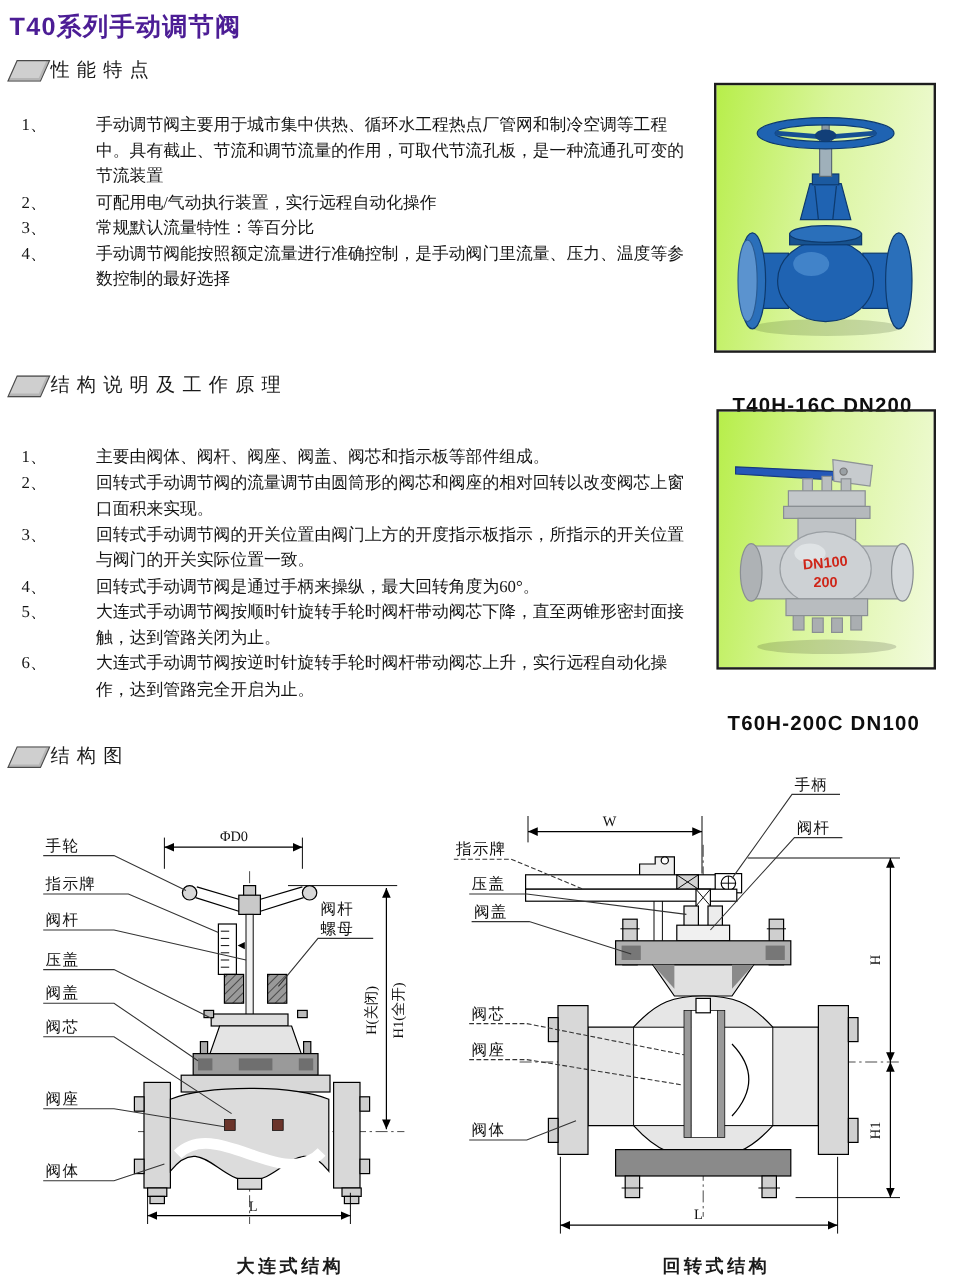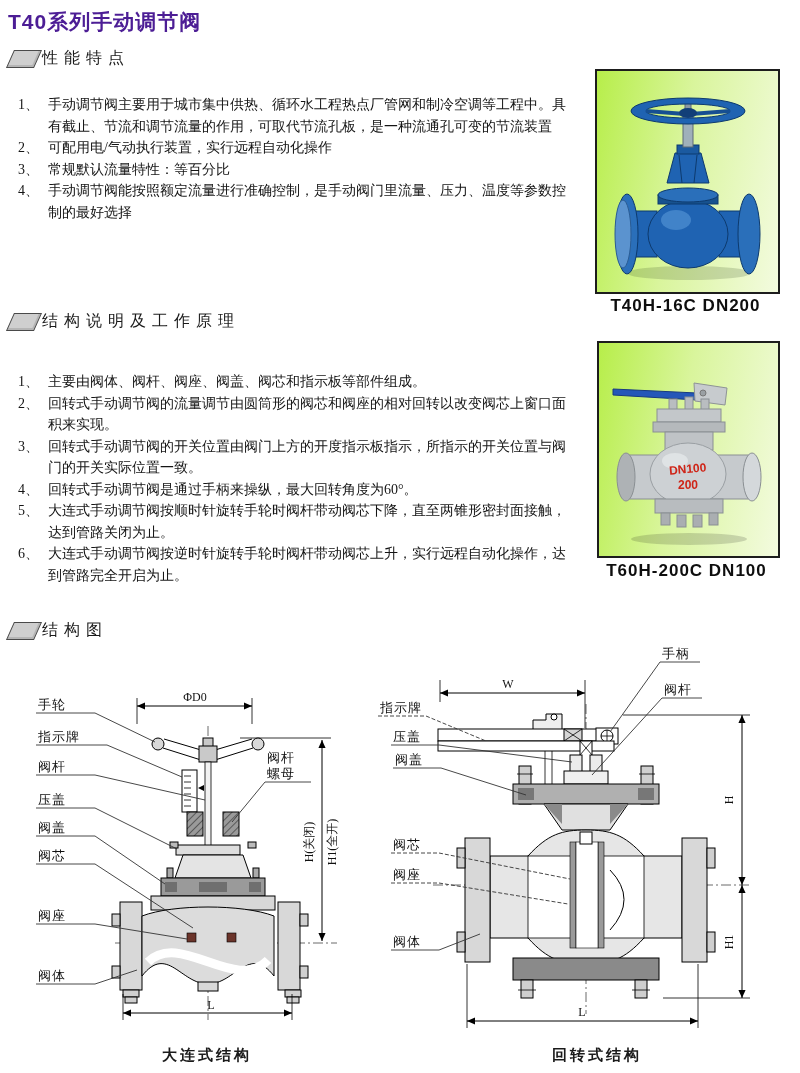--- a/index.html
+++ b/index.html
@@ -8,26 +8,26 @@
   #title{position:absolute;left:8px;top:8px;font-family:"Liberation Sans","DejaVu Sans",sans-serif;
          font-weight:bold;font-size:21px;letter-spacing:1px;color:#4c1d95;}
   .sec-header{position:absolute;display:flex;align-items:center;gap:4px;}
   .para-icon{width:26px;height:16px;background:#cfcfcf;border:1px solid #4a4a4a;
              transform:skewX(-24deg);box-shadow:inset -2px -2px 0 rgba(0,0,0,.12);}
   .sec-label{font-family:"Liberation Sans","DejaVu Sans",sans-serif;font-size:16px;
              letter-spacing:6px;color:#1a1a1a;}
   .list{position:absolute;left:18px;width:558px;font-size:14px;line-height:21.5px;color:#141414;}
   .li{display:flex;}
   .num{width:30px;flex:none;}
-  .txt{flex:1;}
+  .txt{flex:1;margin-left:32px;}
   .photo{position:absolute;border:2px solid #1d1d1d;
          background:linear-gradient(100deg,var(--photo-from) 0%,#d9f59c 45%,var(--photo-to) 100%);}
   .photo svg{display:block;}
   .pcaption{position:absolute;text-align:center;font-family:"Liberation Sans","DejaVu Sans",sans-serif;
-            font-weight:bold;font-size:17px;letter-spacing:1px;color:#0e0e0e;}
+            font-weight:bold;font-size:17px;letter-spacing:1px;color:#0e0e0e;margin-top:32px;}
   .dcaption{position:absolute;text-align:center;font-family:"Liberation Sans","DejaVu Sans",sans-serif;
             font-weight:bold;font-size:15px;letter-spacing:3px;color:#1a1a1a;}
   .diag{position:absolute;}
   svg text{font-family:"Liberation Serif","DejaVu Serif",serif;fill:#111;}
   .lbl{font-size:13px;letter-spacing:1px;}
   .dim{font-size:12px;}
   .ldr{stroke:#333;stroke-width:0.9;fill:none;}
   .dln{stroke:#000;stroke-width:1;fill:none;}
   .thin{stroke:#000;stroke-width:0.8;fill:none;}
   .cl{stroke:#444;stroke-width:0.8;stroke-dasharray:10 3 2 3;fill:none;}
@@ -260,21 +260,21 @@
       <text class="lbl" x="23" y="238">阀座</text>
       <path class="ldr" d="M21,242 L80,242 L172,257"></path>
       <text class="lbl" x="23" y="298">阀体</text>
       <path class="ldr" d="M21,302 L80,302 L122,288"></path>
 
       <text class="lbl" x="252" y="80">阀杆</text>
       <text class="lbl" x="252" y="96">螺母</text>
       <path class="ldr" d="M296,100 L250,100 L217,140"></path>
     </svg>
   </div>
-  <div class="dcaption" style="left:127px;top:1046px;width:160px;">大连式结构</div>
+  <div class="dcaption" style="left:127px;top:1046px;width:160px;text-align:right;">大连式结构</div>
 
   <div class="diag" style="left:378px;top:642px;">
     <svg width="414" height="392" viewBox="0 0 414 392">
       <defs>
         <marker id="arwR" viewBox="0 0 10 10" refX="9" refY="5" markerWidth="9" markerHeight="9" orient="auto-start-reverse">
           <path d="M0,1 L9,5 L0,9 z" fill="#000"></path>
         </marker>
       </defs>
 
       <line class="cl" x1="208" y1="62" x2="208" y2="372"></line>

